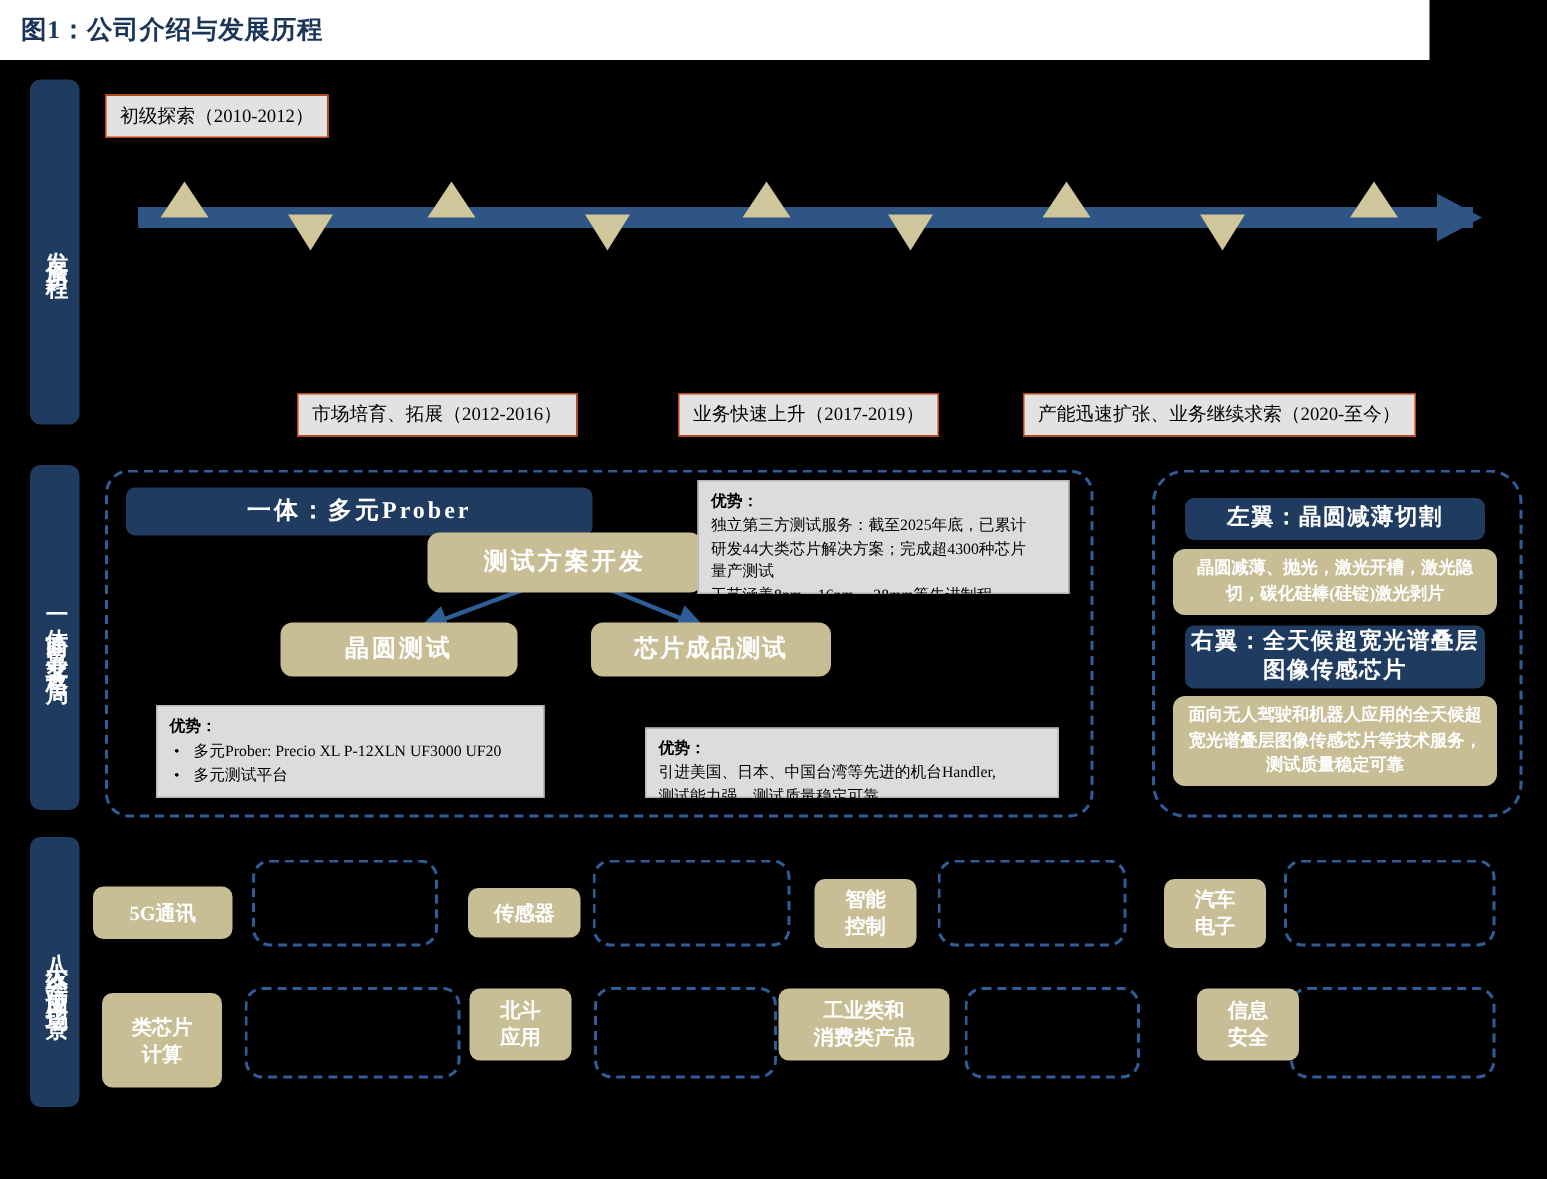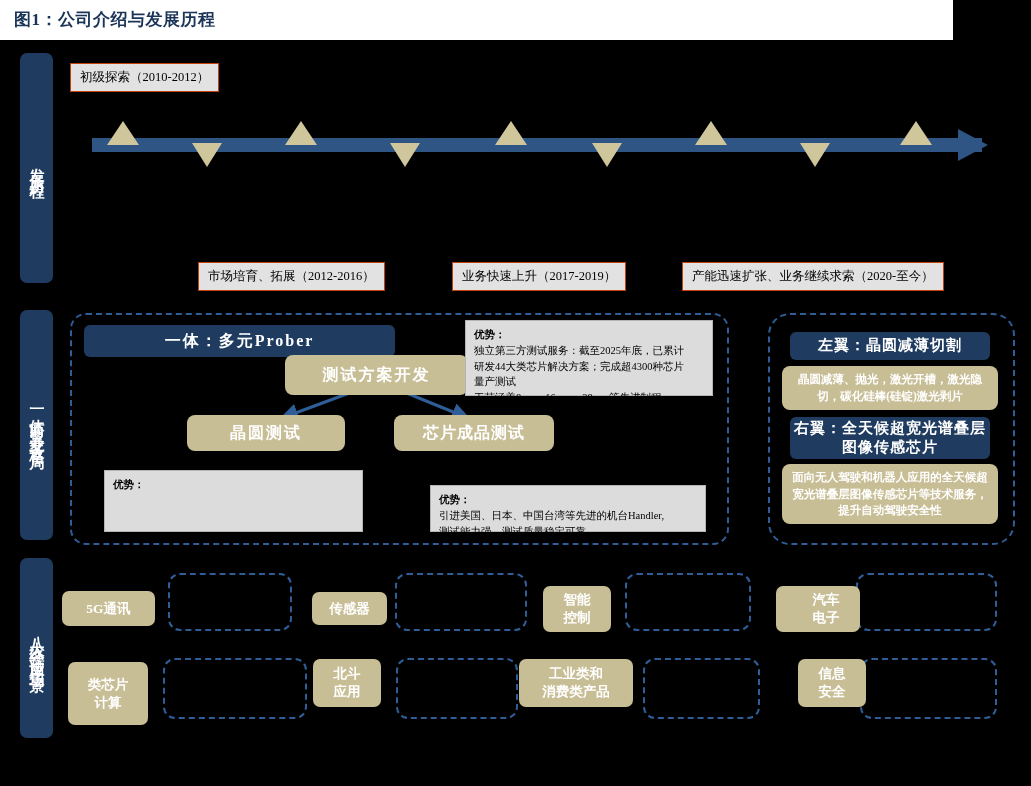--- a/index.html
+++ b/index.html
@@ -161,52 +161,56 @@
 <div class="adv-box" style="left:465px;top:320px;width:248px;height:76px;">
   <span class="adv-head">优势：</span>
   <span>独立第三方测试服务：截至2025年底，已累计</span><br>
   <span>研发44大类芯片解决方案；完成超4300种芯片</span><br>
   <span>量产测试</span><br>
   <span>工艺涵盖8nm、16nm、 28mm等先进制程</span>
 </div>
 
 <div class="adv-box" style="left:104px;top:470px;width:259px;height:62px;">
   <span class="adv-head">优势：</span>
+  <ul>
+    <li>多元Prober: Precio XL  P-12XLN  UF3000 UF20</li>
+    <li>多元测试平台</li>
+  </ul>
 </div>
 
 <div class="adv-box" style="left:430px;top:485px;width:276px;height:47px;">
   <span class="adv-head">优势：</span>
   <span>引进美国、日本、中国台湾等先进的机台Handler,</span><br>
   <span>测试能力强，测试质量稳定可靠</span>
 </div>
 
 <div id="grp-wings"></div>
 
 <div class="navy-box" style="left:790px;top:332px;width:200px;height:28px;font-size:15px;letter-spacing:1px;">左翼：晶圆减薄切割</div>
 
 <div class="tan-desc" style="left:782px;top:366px;width:216px;height:44px;">晶圆减薄、抛光，激光开槽，激光隐切，碳化硅棒(硅锭)激光剥片</div>
 
 <div class="navy-box" style="left:790px;top:417px;width:200px;height:42px;font-size:15px;letter-spacing:1px;">右翼：全天候超宽光谱叠层图像传感芯片</div>
 
-<div class="tan-desc" style="left:782px;top:464px;width:216px;height:60px;">面向无人驾驶和机器人应用的全天候超宽光谱叠层图像传感芯片等技术服务，提升自动驾驶安全性</div>
+<div class="tan-desc" style="left:782px;top:464px;width:216px;height:60px;">面向无人驾驶和机器人应用的全天候超宽光谱叠层图像传感芯片等技术服务，测试质量稳定可靠</div>
 
 <div class="sc-dash" style="left:168px;top:573px;width:120px;height:54px;"></div>
 <div class="sc-dash" style="left:395px;top:573px;width:128px;height:54px;"></div>
 <div class="sc-dash" style="left:625px;top:573px;width:122px;height:54px;"></div>
 <div class="sc-dash" style="left:856px;top:573px;width:137px;height:54px;"></div>
 <div class="sc-dash" style="left:163px;top:658px;width:140px;height:57px;"></div>
 <div class="sc-dash" style="left:396px;top:658px;width:118px;height:57px;"></div>
 <div class="sc-dash" style="left:643px;top:658px;width:113px;height:57px;"></div>
 <div class="sc-dash" style="left:860px;top:658px;width:133px;height:57px;"></div>
 
 <div class="sc-tan" style="left:62px;top:591px;width:93px;height:35px;">5G通讯</div>
 <div class="sc-tan" style="left:312px;top:592px;width:75px;height:33px;">传感器</div>
 <div class="sc-tan" style="left:543px;top:586px;width:68px;height:46px;white-space:pre-line;">智能
 控制</div>
-<div class="sc-tan" style="left:776px;top:586px;width:68px;height:46px;white-space:pre-line;padding-left:16px;">汽车
+<div class="sc-tan" style="left:776px;top:586px;width:68px;height:46px;white-space:pre-line;">汽车
 电子</div>
 <div class="sc-tan" style="left:68px;top:662px;width:80px;height:63px;white-space:pre-line;">类芯片
 计算</div>
 <div class="sc-tan" style="left:313px;top:659px;width:68px;height:48px;white-space:pre-line;">北斗
 应用</div>
 <div class="sc-tan" style="left:519px;top:659px;width:114px;height:48px;white-space:pre-line;">工业类和
 消费类产品</div>
 <div class="sc-tan" style="left:775px;top:659px;width:68px;height:48px;white-space:pre-line;margin-left:23px;">信息
 安全</div>
 

